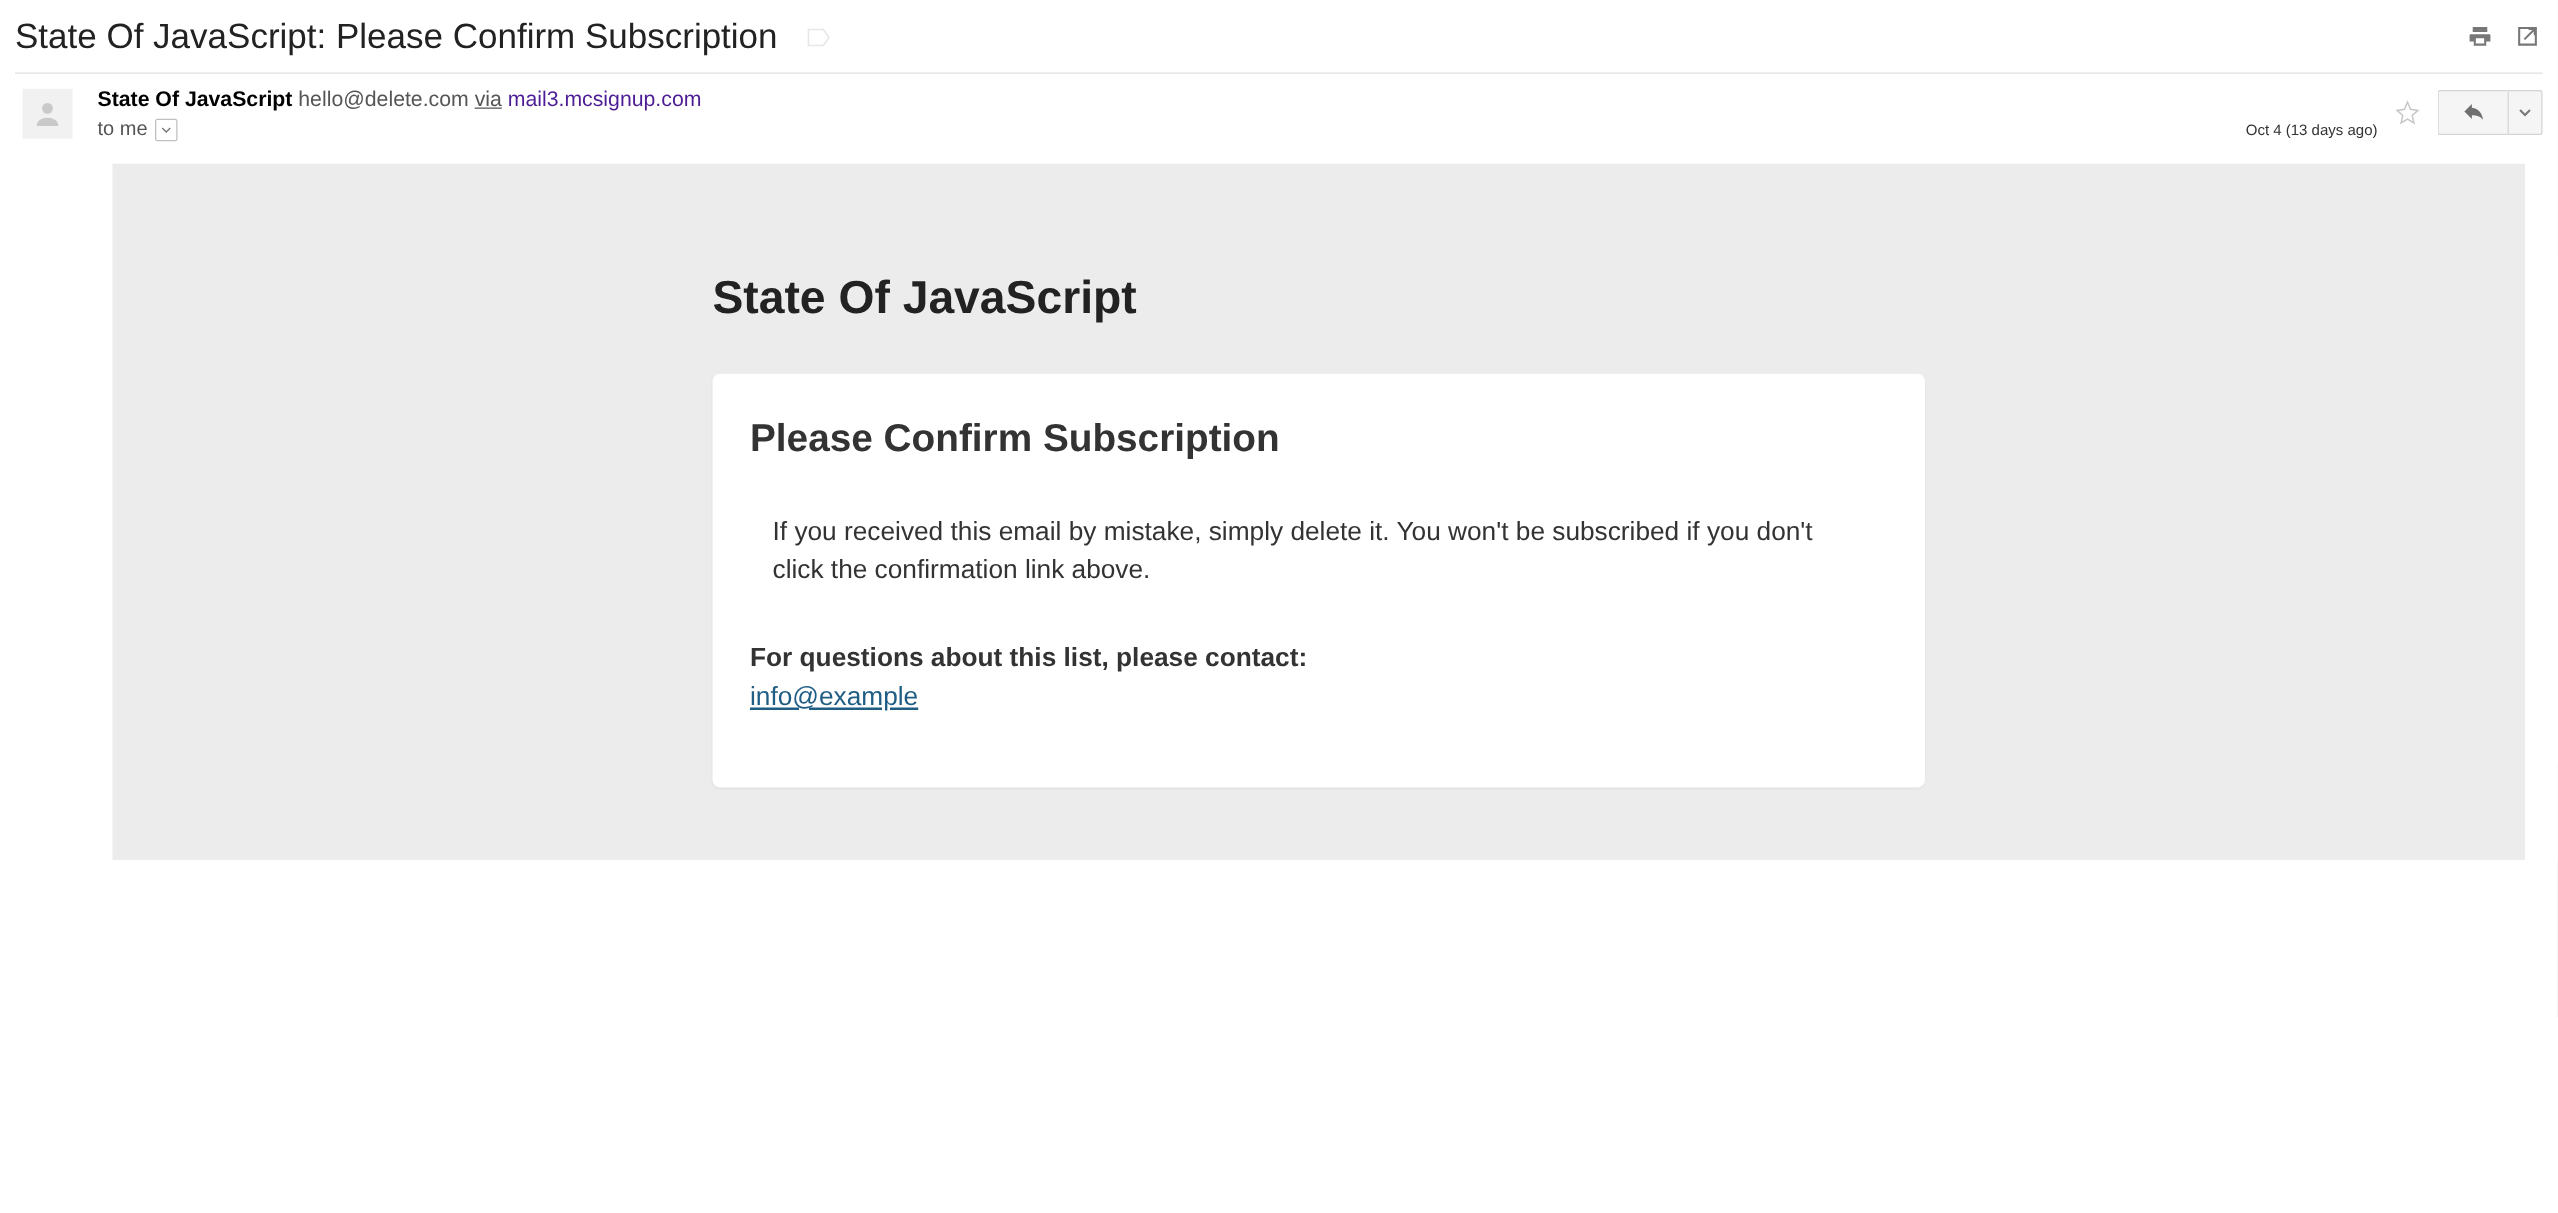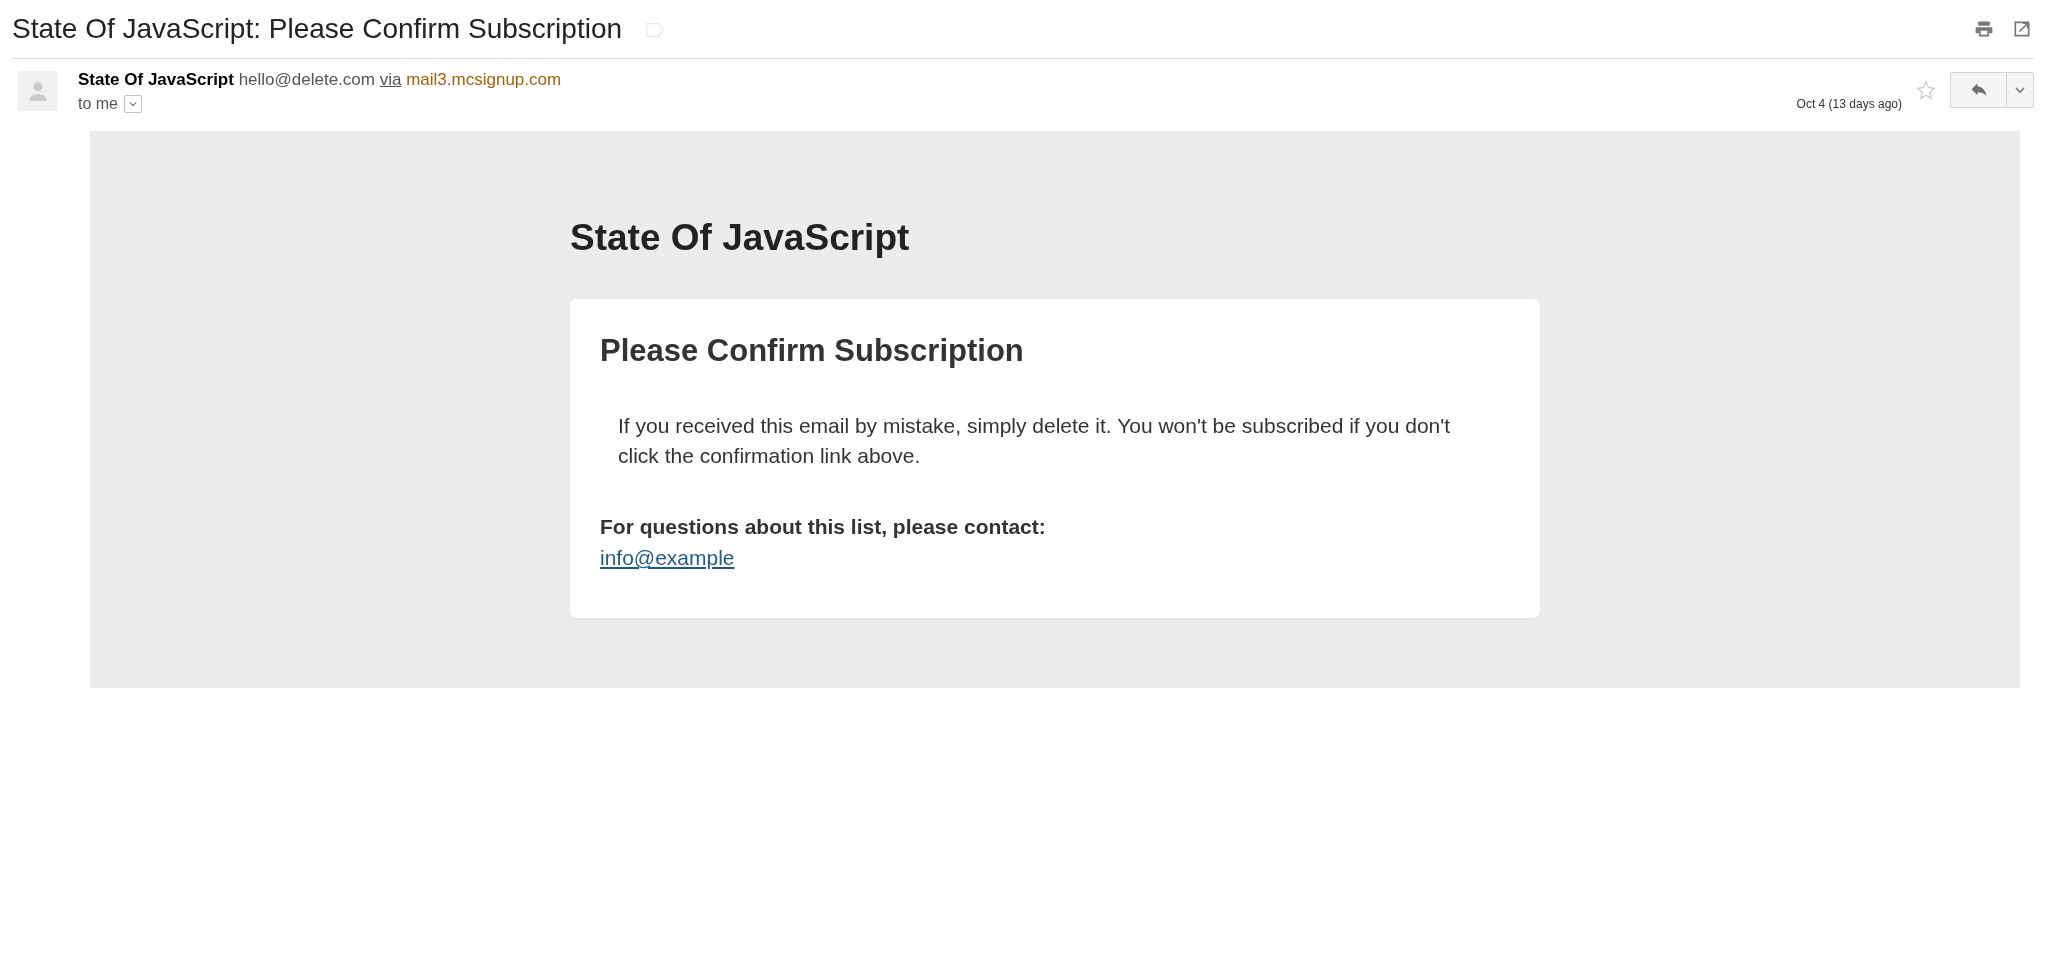--- a/index.html
+++ b/index.html
@@ -20,40 +20,40 @@
 
   
   .meta{display:flex;align-items:flex-start;}
   .avatar{width:40px;height:40px;background:#f1f1f1;margin:2px 20px 0 6px;display:flex;align-items:center;justify-content:center;}
   .avatar svg{width:26px;height:26px;fill:#c9c9c9;}
   .meta-text{flex:1;min-width:0;}
   .from-line{font-size:17px;line-height:22px;}
   .from-name{font-weight:700;color:#000;}
   .from-addr{color:#555;}
   .via-word{color:#555;text-decoration:underline;text-align:right;}
-  .via-host{color:#a16207;}
+  .via-host{color:#4c1d95;}
   .to-line{margin-top:4px;font-size:16px;color:#555;display:flex;align-items:center;gap:6px;}
   .details-btn{width:18px;height:18px;border:1px solid #c0c0c0;border-radius:2px;display:inline-flex;align-items:center;justify-content:center;cursor:pointer;}
   .details-btn svg{width:8px;height:8px;}
 
   .meta-right{display:flex;align-items:center;gap:12px;}
   .date{font-size:12px;color:#333;white-space:nowrap;margin-top:28px;}
   .star{width:24px;height:24px;display:flex;align-items:center;justify-content:center;cursor:pointer;}
   .star svg{width:20px;height:20px;fill:none;stroke:#c6c6c6;stroke-width:1.4;}
   .btn-group{display:flex;}
   .tb-btn{height:36px;border:1px solid #d4d4d4;background:#f5f5f5;display:flex;align-items:center;justify-content:center;cursor:pointer;}
   .tb-btn.reply{width:56px;border-right:none;border-radius:2px 0 0 2px;}
   .tb-btn.more{width:28px;border-radius:0 2px 2px 0;}
   .tb-btn svg{fill:#707070;}
 
   
   .body-frame{margin:18px 0 0 78px;width:1930px;height:798px;background:#ececec;padding:86px 0 0 0;}
   .inner{width:970px;margin:0 auto;}
   .brand{font-size:37px;font-weight:700;color:#222;margin:0 0 40px 0;}
-  .card{background:#fff;border-radius:6px;padding:34px 30px 48px;box-shadow:0 1px 2px rgba(0,0,0,.05);} 
+  .card{background:#fff;border-radius:6px;padding:34px 30px 60px;box-shadow:0 1px 2px rgba(0,0,0,.05);} 
   .card-title{font-size:31px;font-weight:700;color:#333;margin:0 0 36px;}
   .sub-btn{display:inline-block;background:#666;color:#fff;font-size:22px;padding:16px 28px;border-radius:6px;border:none;cursor:pointer;}
   .para{font-size:21px;color:#333;line-height:1.45;margin:42px 18px 0;}
   .para2{font-size:21px;color:#333;line-height:1.45;margin:40px 0 0;font-weight:bold;}
   .contact-link{display:inline-block;margin-top:4px;font-size:21px;color:#1f5d84;text-decoration:underline;cursor:pointer;}
 </style>
 </head>
 <body>
 
 <div class="wrap">

